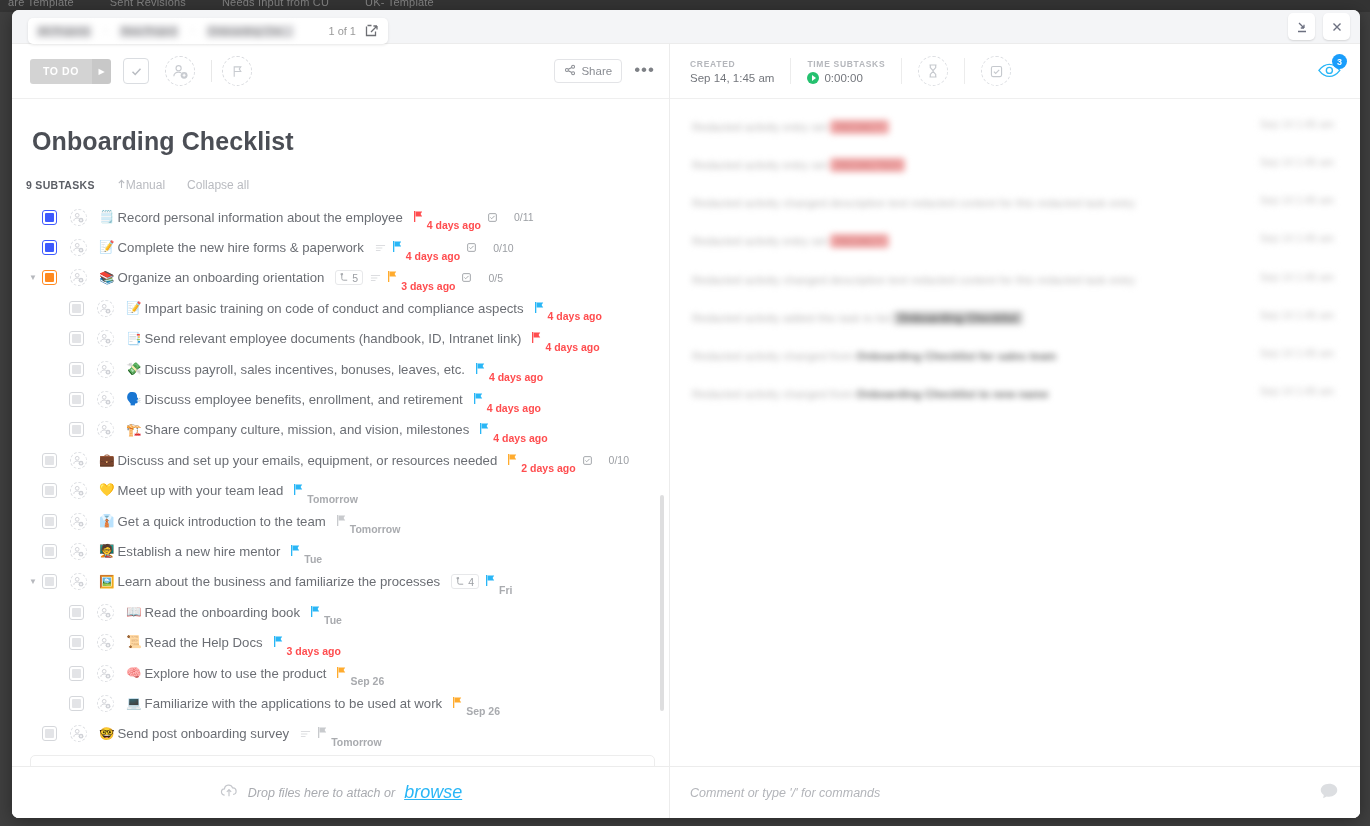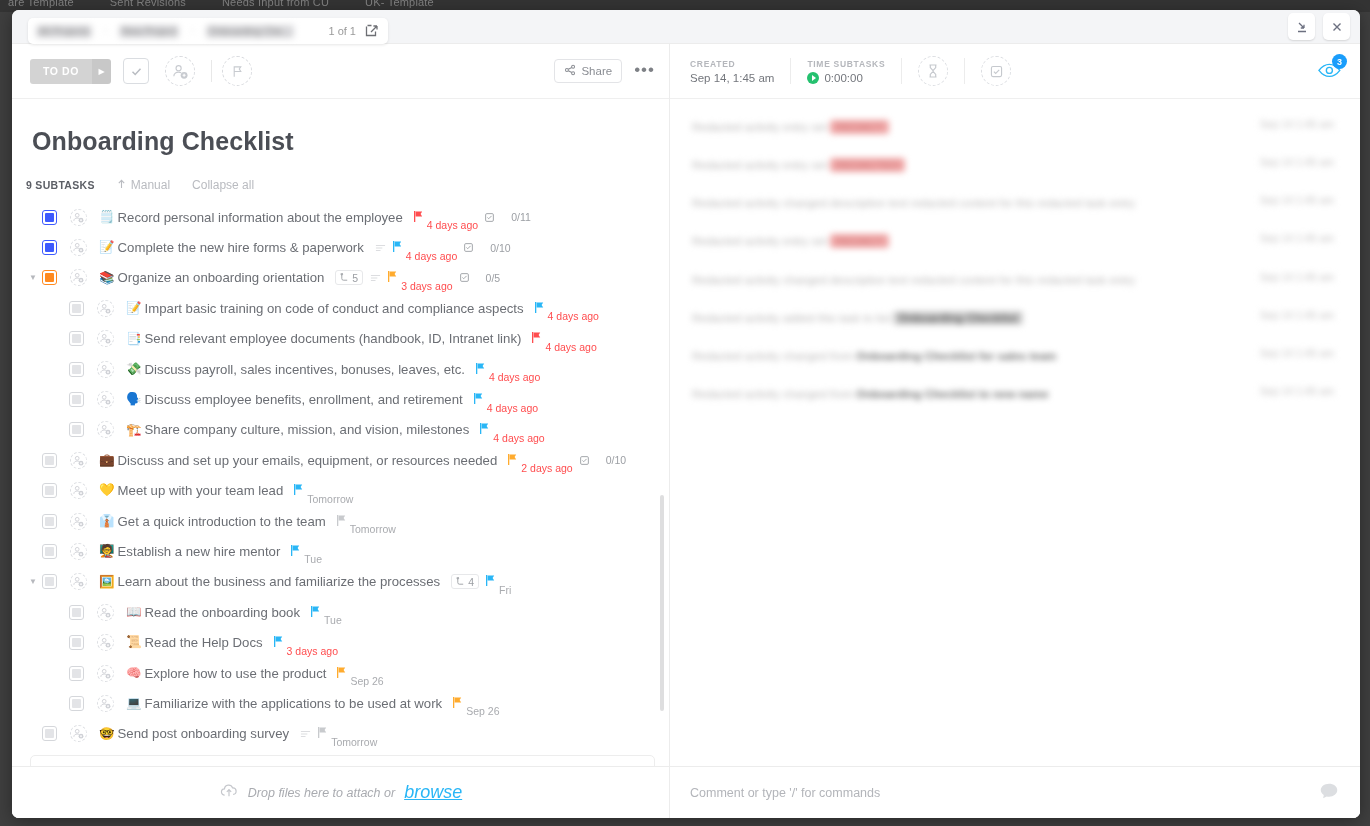--- a/index.html
+++ b/index.html
@@ -119,21 +119,21 @@
   .lcontent { flex: 1; position: relative; overflow: hidden; padding: 0 0 0 0; }
   .task-title {
     font-size: 25px; color: #4b4e55; font-weight: bold;
     padding: 28px 0 0 20px; letter-spacing: .1px;
   }
   .sub-header {
     display: flex; align-items: center; gap: 22px;
     padding: 22px 0 0 14px; font-size: 11px;
   }
   .sub-count { color: #5c5f66; font-weight: bold; letter-spacing: .3px; font-size: 10.5px; }
-  .sub-manual, .sub-collapse { color: #b9bbc0; display: flex; align-items: center; gap: 5px; cursor: pointer; font-size: 12px; }
+  .sub-manual, .sub-collapse { color: #b9bbc0; display: flex; align-items: center; cursor: pointer; font-size: 12px; }
 
   .subtask-list { margin-top: 10px; }
   .srow {
     display: flex; align-items: center; height: 30.4px;
     padding-left: 14px; white-space: nowrap;
   }
   .twisty {
     width: 14px; flex: 0 0 14px; color: #b6b8bd; font-size: 8px;
     display: flex; align-items: center; justify-content: center; cursor: pointer;
   }
@@ -160,21 +160,21 @@
   .semoji { margin-left: 12px; font-size: 12.5px; line-height: 1; }
   .stitle { margin-left: 3px; font-size: 13.2px; color: #6b6e74; }
   .meta { display: flex; align-items: center; gap: 7px; margin-left: 11px; }
   .sub-badge {
     display: inline-flex; align-items: center; gap: 3px;
     border: 1px solid #e7e8ea; border-radius: 3px; padding: 0 4px; height: 15px;
     font-size: 10.5px; color: #9a9da2; cursor: pointer;
   }
   .desc-ico { color: #dcdde0; display:flex; align-items:center; }
   .datechip { display: inline-flex; align-items: center; gap: 4px; font-size: 10.5px; cursor: pointer; }
-  .datechip .lbl { font-weight: normal; margin-top: 16px; }
+  .datechip .lbl { font-weight: bold; margin-top: 16px; }
   .d-red   { color: #ff4d4f; }
   .d-grey  { color: #a9abaf; font-weight: normal; }
   .chk-badge { display: inline-flex; align-items: center; gap: 17px; font-size: 10.5px; color: #9b9ea3; }
 
   .nested { padding-left: 41px; }
 
   
   .newsub-card {
     margin: 6px 14px 0 18px; height: 34px; background: #fff;
     border: 1px solid #ededed; border-radius: 5px;
@@ -233,21 +233,21 @@
   .arow .atime { font-size: 10.5px; color: #c3c1c1; white-space: nowrap; margin-left: 20px; padding-top: 1px; }
   .hl-red  { background: #f0a6a6; color: #d07b7b; border-radius: 3px; padding: 1px 6px; }
   .hl-dark { background: #cfcfcf; color: #5d5d5d; border-radius: 3px; padding: 1px 5px; font-weight: bold; }
   .hl-bold { color: #6f6f6f; font-weight: bold; }
 
   
   .commentbar {
     height: 52px; flex: 0 0 52px; border-top: 1px solid #ececec;
     display: flex; align-items: center; padding: 0 20px;
   }
-  .commentbar .ph { font-size: 12.5px; color: #b3b5ba; flex: 1; cursor: text; }
+  .commentbar .ph { font-size: 12.5px; color: #b3b5ba; flex: 1; cursor: text; font-style: italic; }
   .bubble { color: #dcdee1; cursor: pointer; }
 </style>
 </head>
 <body>
 
 <div id="app">
 
   <div class="desk-left"></div>
   <div class="desk-right"></div>
   <div class="desk-bottom"></div>

